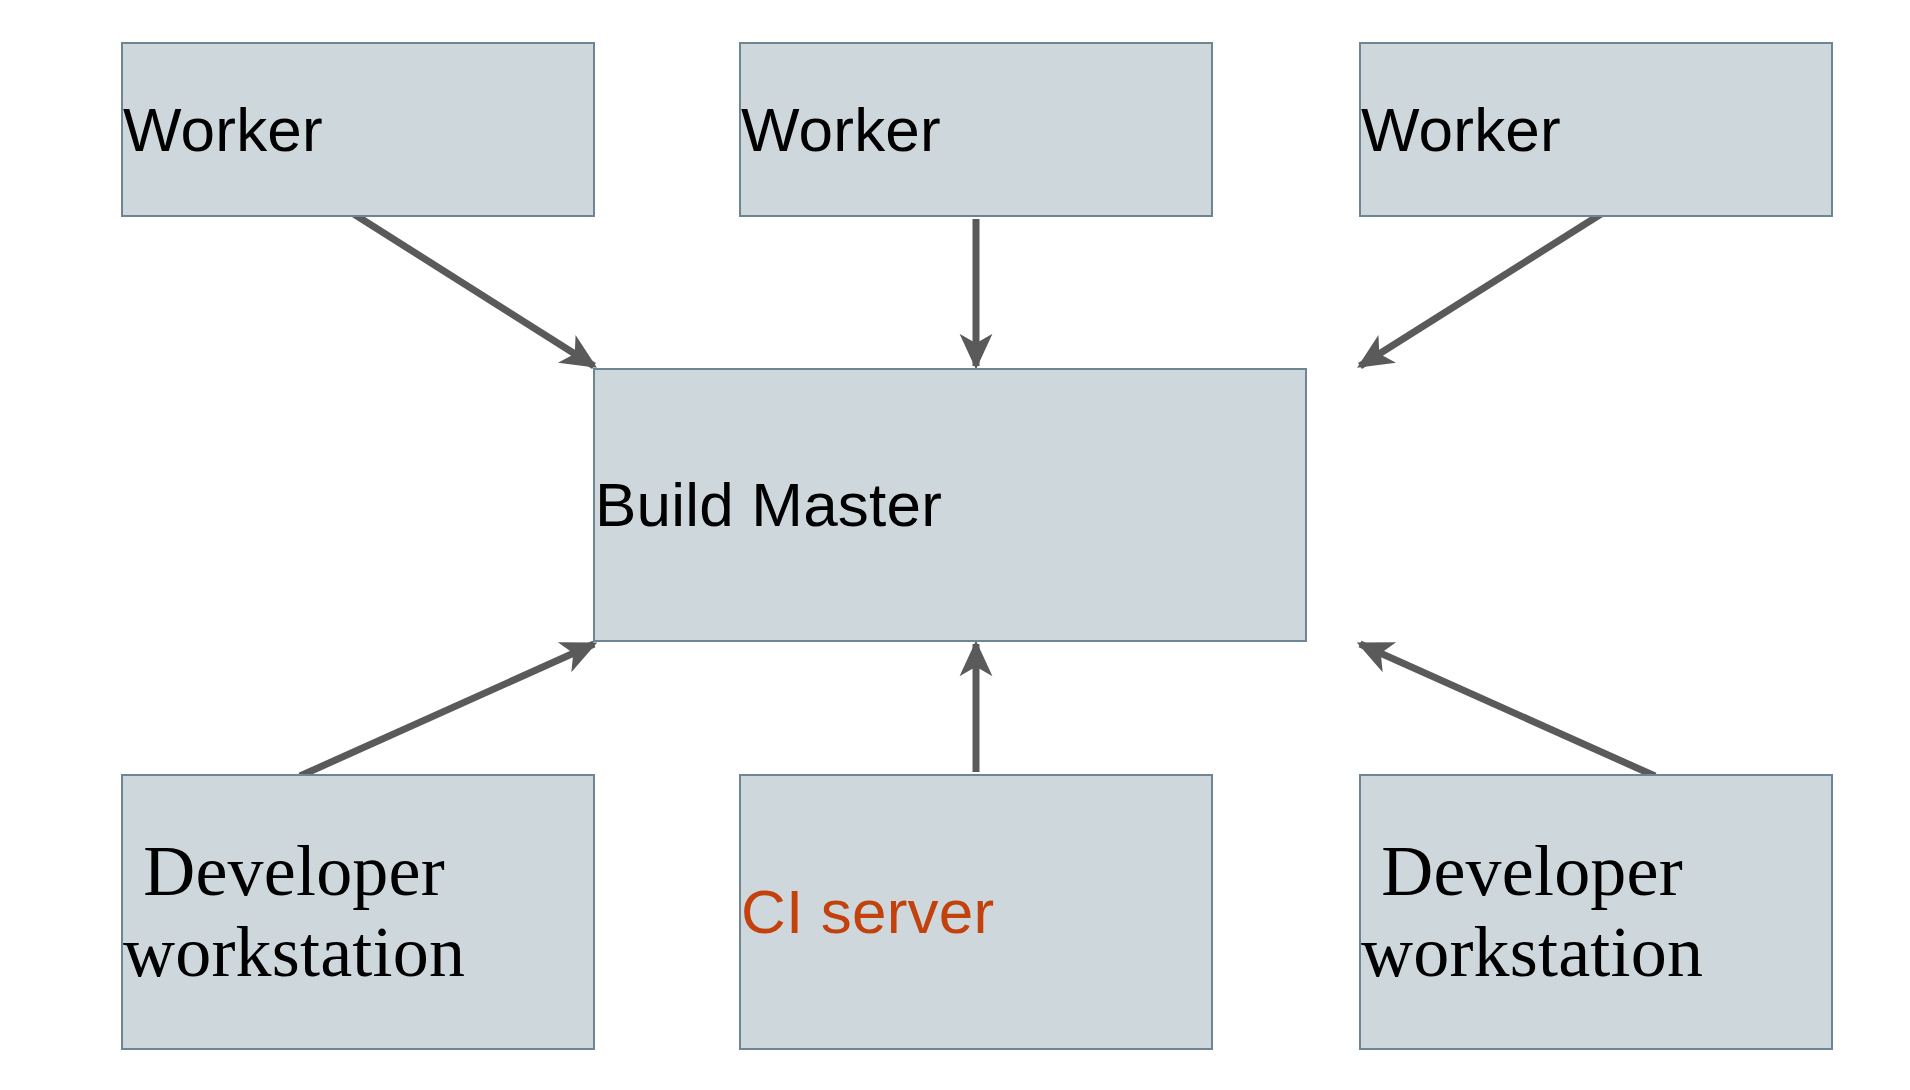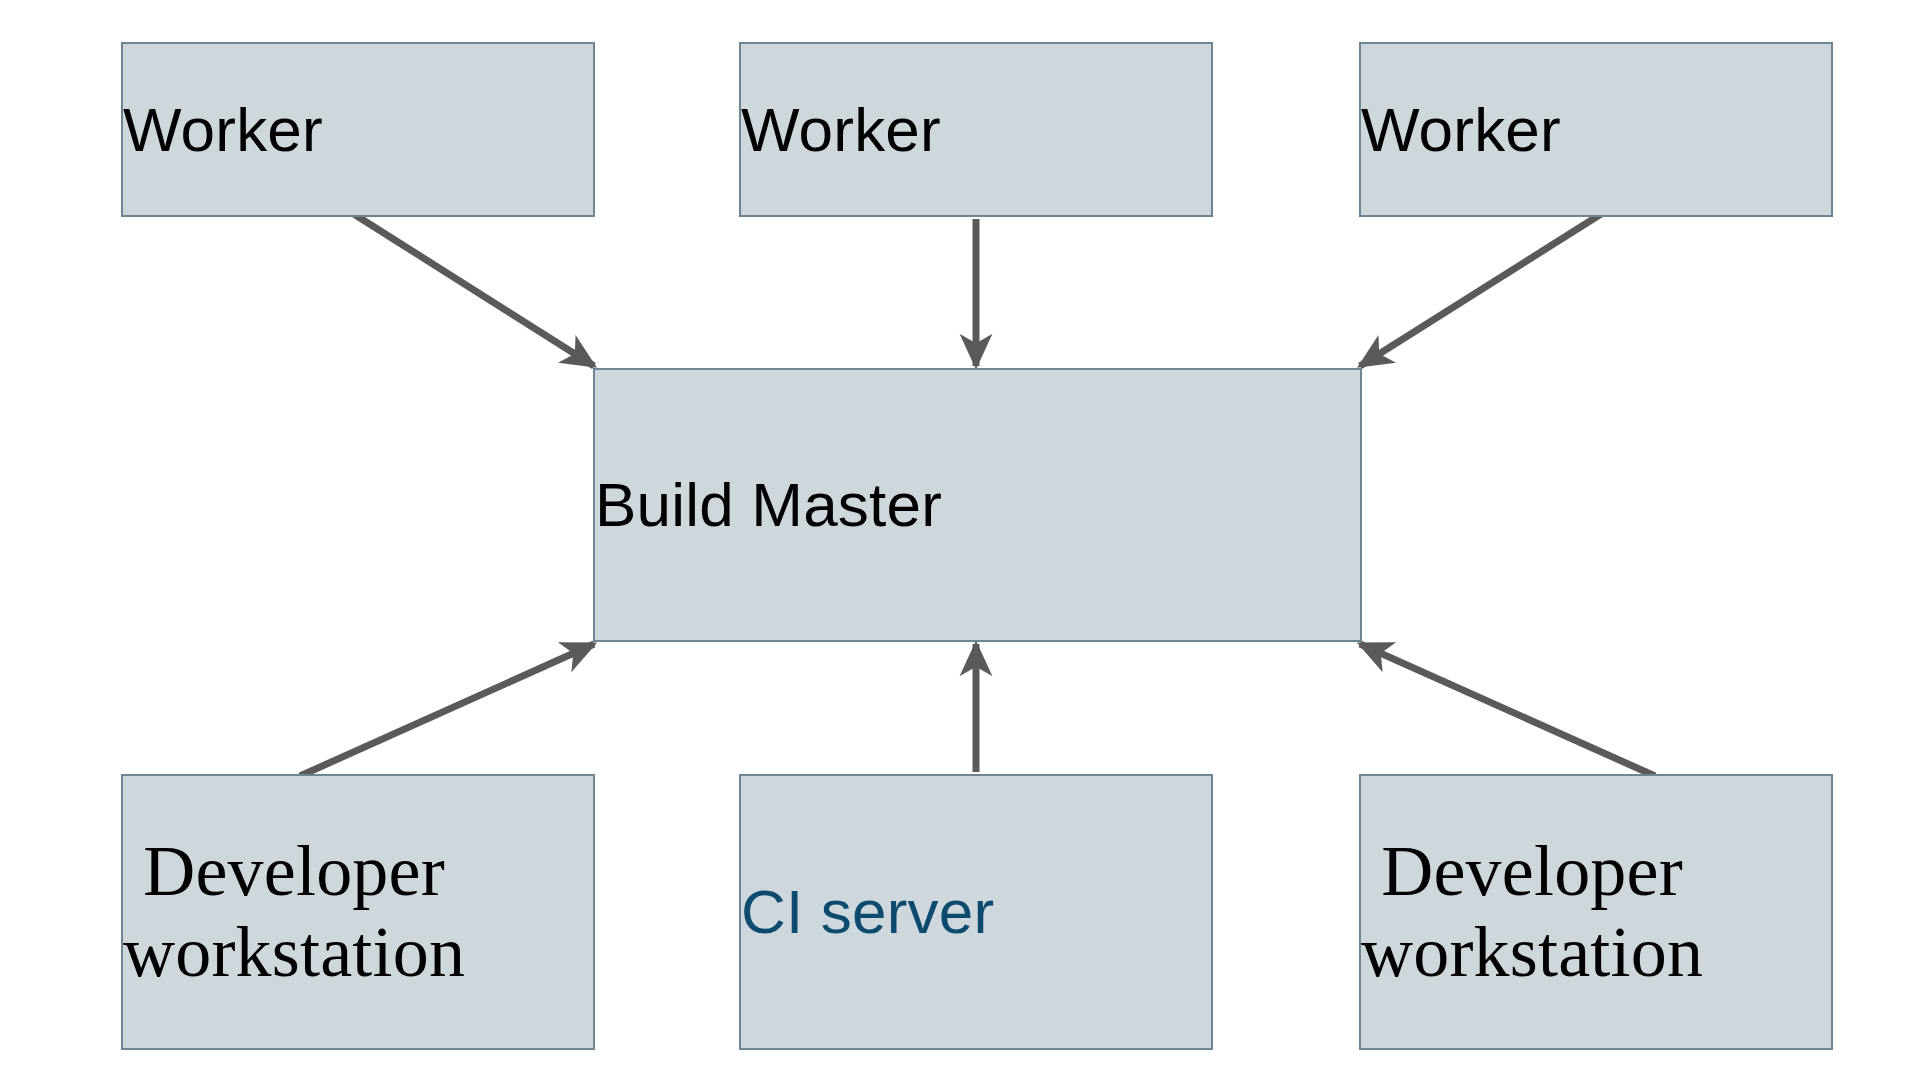--- a/index.html
+++ b/index.html
@@ -44,31 +44,31 @@
   </div>
 
   <div class="node n-worker" style="left: 739px; top: 42px; width: 474px; height: 175px; background: rgb(206, 216, 220); border-color: rgb(110, 134, 148); border-width: 2px;">
     <span class="label" style="color: rgb(0, 0, 0);">Worker</span>
   </div>
 
   <div class="node n-worker" style="left: 1359px; top: 42px; width: 474px; height: 175px; background: rgb(206, 216, 220); border-color: rgb(110, 134, 148); border-width: 2px;">
     <span class="label" style="color: rgb(0, 0, 0);">Worker</span>
   </div>
 
-  <div class="node n-master" style="left: 593px; top: 368px; width: 769px; height: 274px; background: rgb(206, 216, 220); border-color: rgb(110, 134, 148); border-width: 2px;">
+  <div class="node n-master" style="left: 593px; top: 368px; width: 714px; height: 274px; background: rgb(206, 216, 220); border-color: rgb(110, 134, 148); border-width: 2px;">
     <span class="label" style="color: rgb(0, 0, 0);">Build Master</span>
   </div>
 
   <div class="node n-dev" style="left: 121px; top: 774px; width: 474px; height: 276px; background: rgb(206, 216, 220); border-color: rgb(110, 134, 148); border-width: 2px;">
     <span class="label" style="color: rgb(0, 0, 0);">Developer
 workstation</span>
   </div>
 
   <div class="node n-ci" style="left: 739px; top: 774px; width: 474px; height: 276px; background: rgb(206, 216, 220); border-color: rgb(110, 134, 148); border-width: 2px;">
-    <span class="label" style="color: #0c4a6e;">CI server</span>
+    <span class="label" style="color: #c2410c;">CI server</span>
   </div>
 
   <div class="node n-dev" style="left: 1359px; top: 774px; width: 474px; height: 276px; background: rgb(206, 216, 220); border-color: rgb(110, 134, 148); border-width: 2px;">
     <span class="label" style="color: rgb(0, 0, 0);">Developer
 workstation</span>
   </div>
 
 </div>
 
 </body></html>

